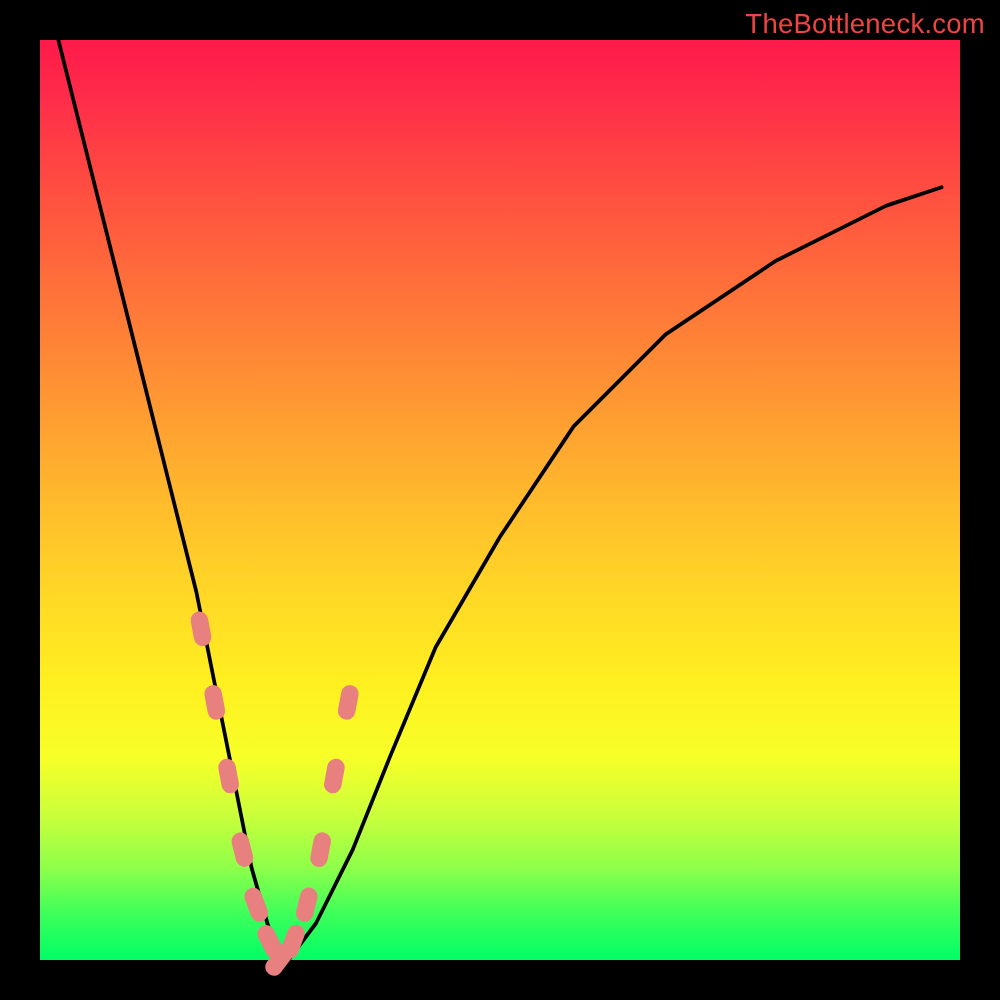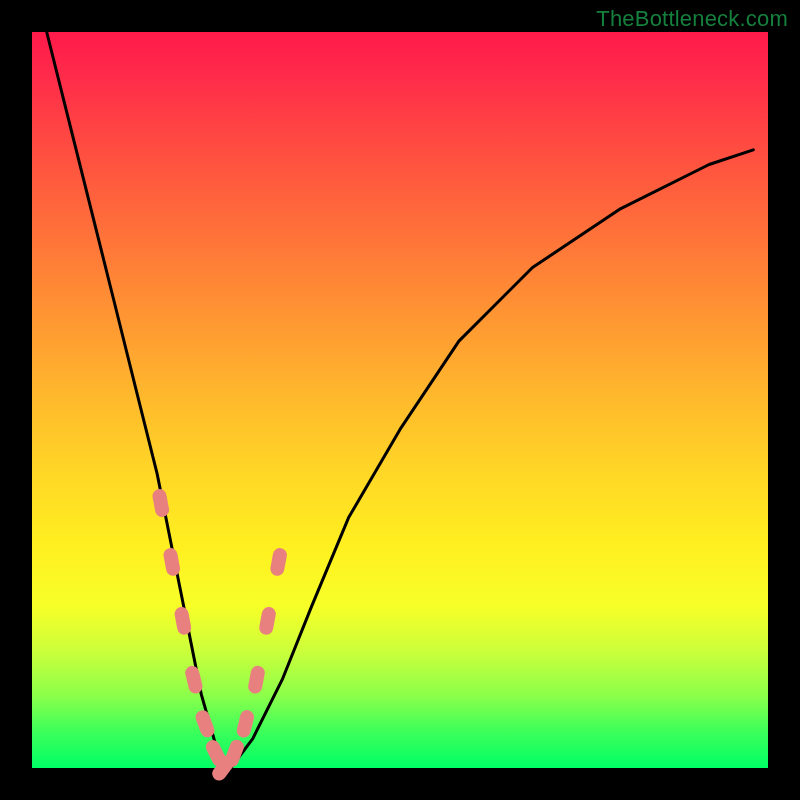--- a/index.html
+++ b/index.html
@@ -38,21 +38,21 @@
       #ccff3a 84%,
       #8eff4a 90%,
       #3dff5a 95%,
       #00ff66 100%
     );
   }
   .credit {
     position: absolute;
     top: 6px;
     right: 12px;
-    color: #15803d;
+    color: #ef4444;
     font-size: 22px;
     font-weight: 500;
     letter-spacing: 0.2px;
     user-select: none;
   }
   svg.curves {
     position: absolute;
     left: 0;
     top: 0;
     width: 736px;

